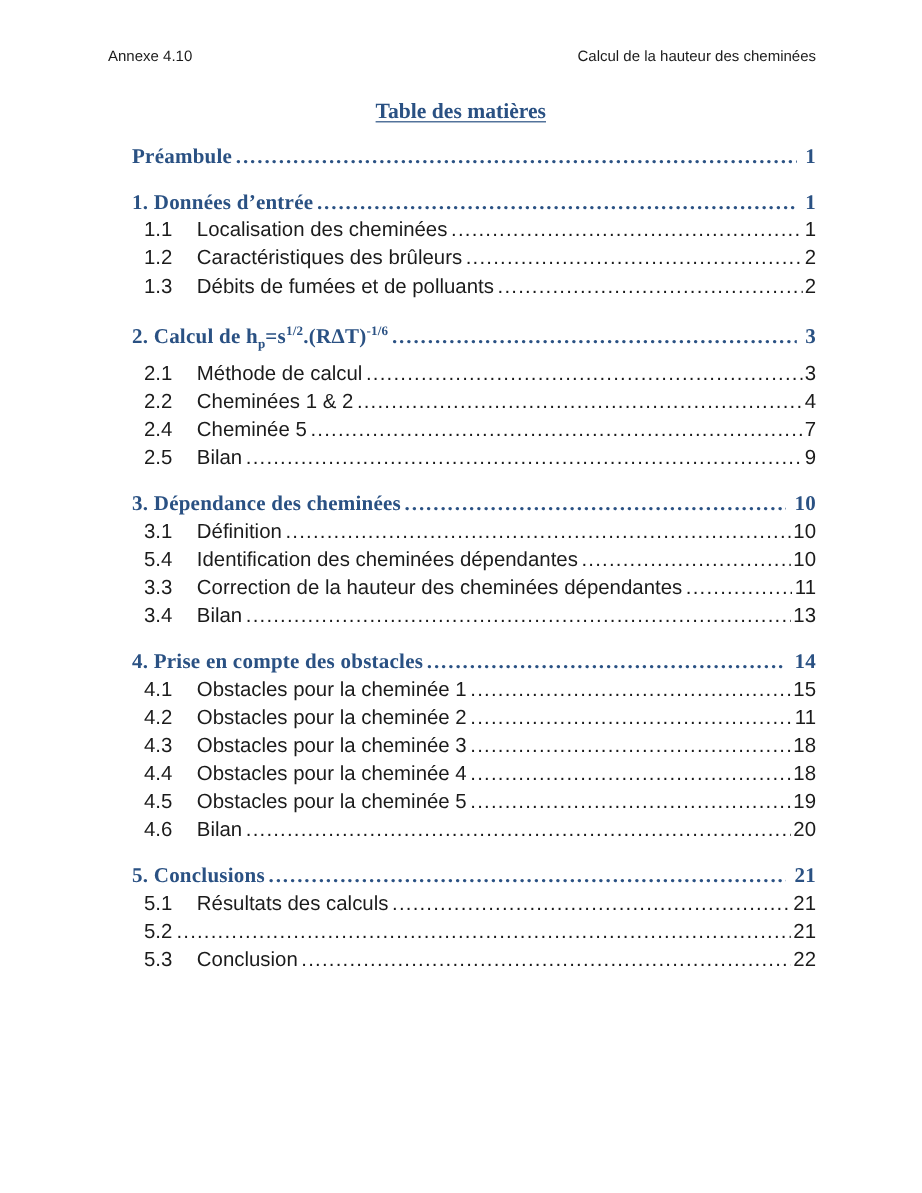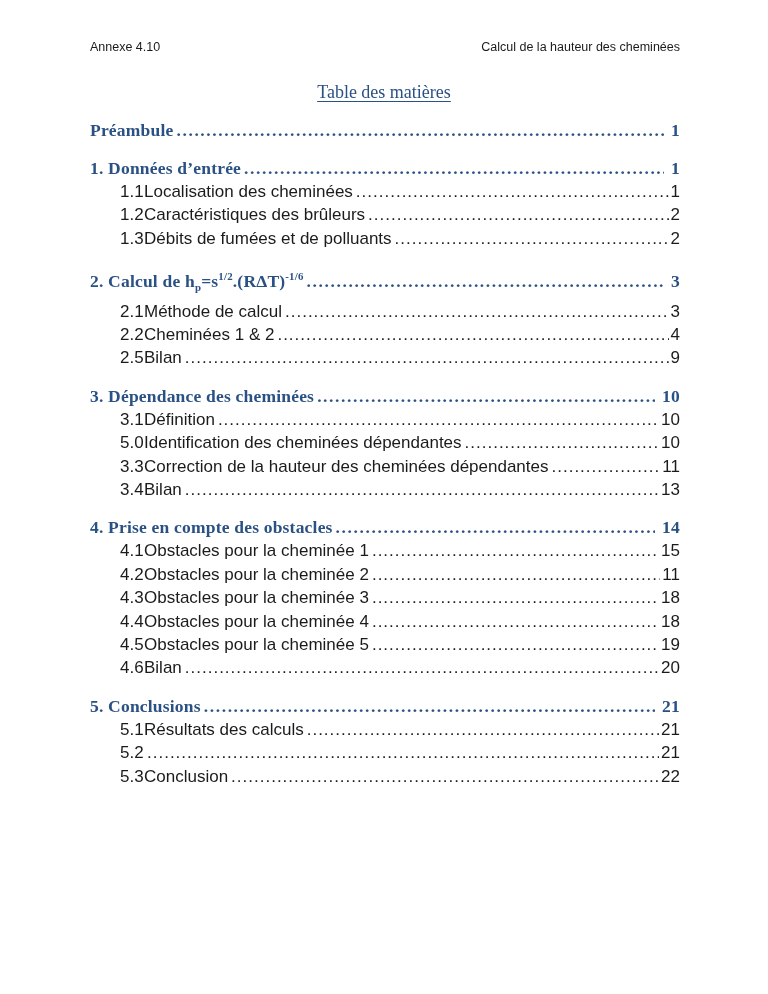--- a/index.html
+++ b/index.html
@@ -13,38 +13,38 @@
     font-family:"Liberation Sans",sans-serif;color:var(--text);
   }
   .page-header{
     position:absolute;top:40px;left:90px;right:88px;
     display:flex;justify-content:space-between;align-items:baseline;
     font-size:12.5px;line-height:15px;color:var(--text);
   }
   .doc-title{
     position:absolute;top:82px;left:0;right:0;margin:0;
     text-align:center;
-    font-family:"Liberation Serif",serif;font-weight:normal;
+    font-family:"Liberation Serif",serif;font-weight:bold;
     font-size:18px;color:var(--blue);
     text-decoration:underline;text-underline-offset:3px;
   }
   .toc{position:absolute;top:114px;left:90px;right:88px;}
   .toc-row{display:flex;align-items:baseline;min-width:0;}
   .toc-row.lvl1{
     font-family:"Liberation Serif",serif;font-weight:bold;
     font-size:17.5px;line-height:24px;color:var(--blue);
     margin-top:14px;letter-spacing:0.2px;
   }
   .toc-row.lvl1:first-child{margin-top:4px;}
   .toc-row.lvl2{
     font-size:17px;line-height:23.4px;color:var(--text);
     padding-left:30px;
   }
   .lvl2 .num{flex:none;width:24px;}
-  .toc-row .label{flex:none;white-space:nowrap;}
+  .toc-row .label{flex:none;white-space:nowrap;margin-left:20px;}
   .toc-row .label sub{font-size:62%;}
   .toc-row .label sup{font-size:62%;}
   .dots{
     flex:1 1 auto;min-width:0;overflow:hidden;white-space:nowrap;
     margin-left:3px;
   }
   .dots::after{
     content:"....................................................................................................................................................................................................................................";
     letter-spacing:1px;
   }
@@ -106,39 +106,45 @@
     <span class="dots"></span>
     <span class="pg">3</span>
   </div>
       <div class="toc-row lvl2">
     <span class="num">2.2</span>
     <span class="label">Cheminées 1 &amp; 2 </span>
     <span class="dots"></span>
     <span class="pg">4</span>
   </div>
       <div class="toc-row lvl2">
+    <span class="num">2.4</span>
+    <span class="label">Cheminée 5 </span>
+    <span class="dots"></span>
+    <span class="pg">7</span>
+  </div>
+      <div class="toc-row lvl2">
     <span class="num">2.5</span>
     <span class="label">Bilan </span>
     <span class="dots"></span>
     <span class="pg">9</span>
   </div>
       <div class="toc-row lvl1">
 
     <span class="label">3. Dépendance des cheminées</span>
     <span class="dots"></span>
     <span class="pg">10</span>
   </div>
       <div class="toc-row lvl2">
     <span class="num">3.1</span>
     <span class="label">Définition </span>
     <span class="dots"></span>
     <span class="pg">10</span>
   </div>
       <div class="toc-row lvl2">
-    <span class="num">5.0</span>
+    <span class="num">5.4</span>
     <span class="label">Identification des cheminées dépendantes</span>
     <span class="dots"></span>
     <span class="pg">10</span>
   </div>
       <div class="toc-row lvl2">
     <span class="num">3.3</span>
     <span class="label">Correction de la hauteur des cheminées dépendantes </span>
     <span class="dots"></span>
     <span class="pg">11</span>
   </div>

